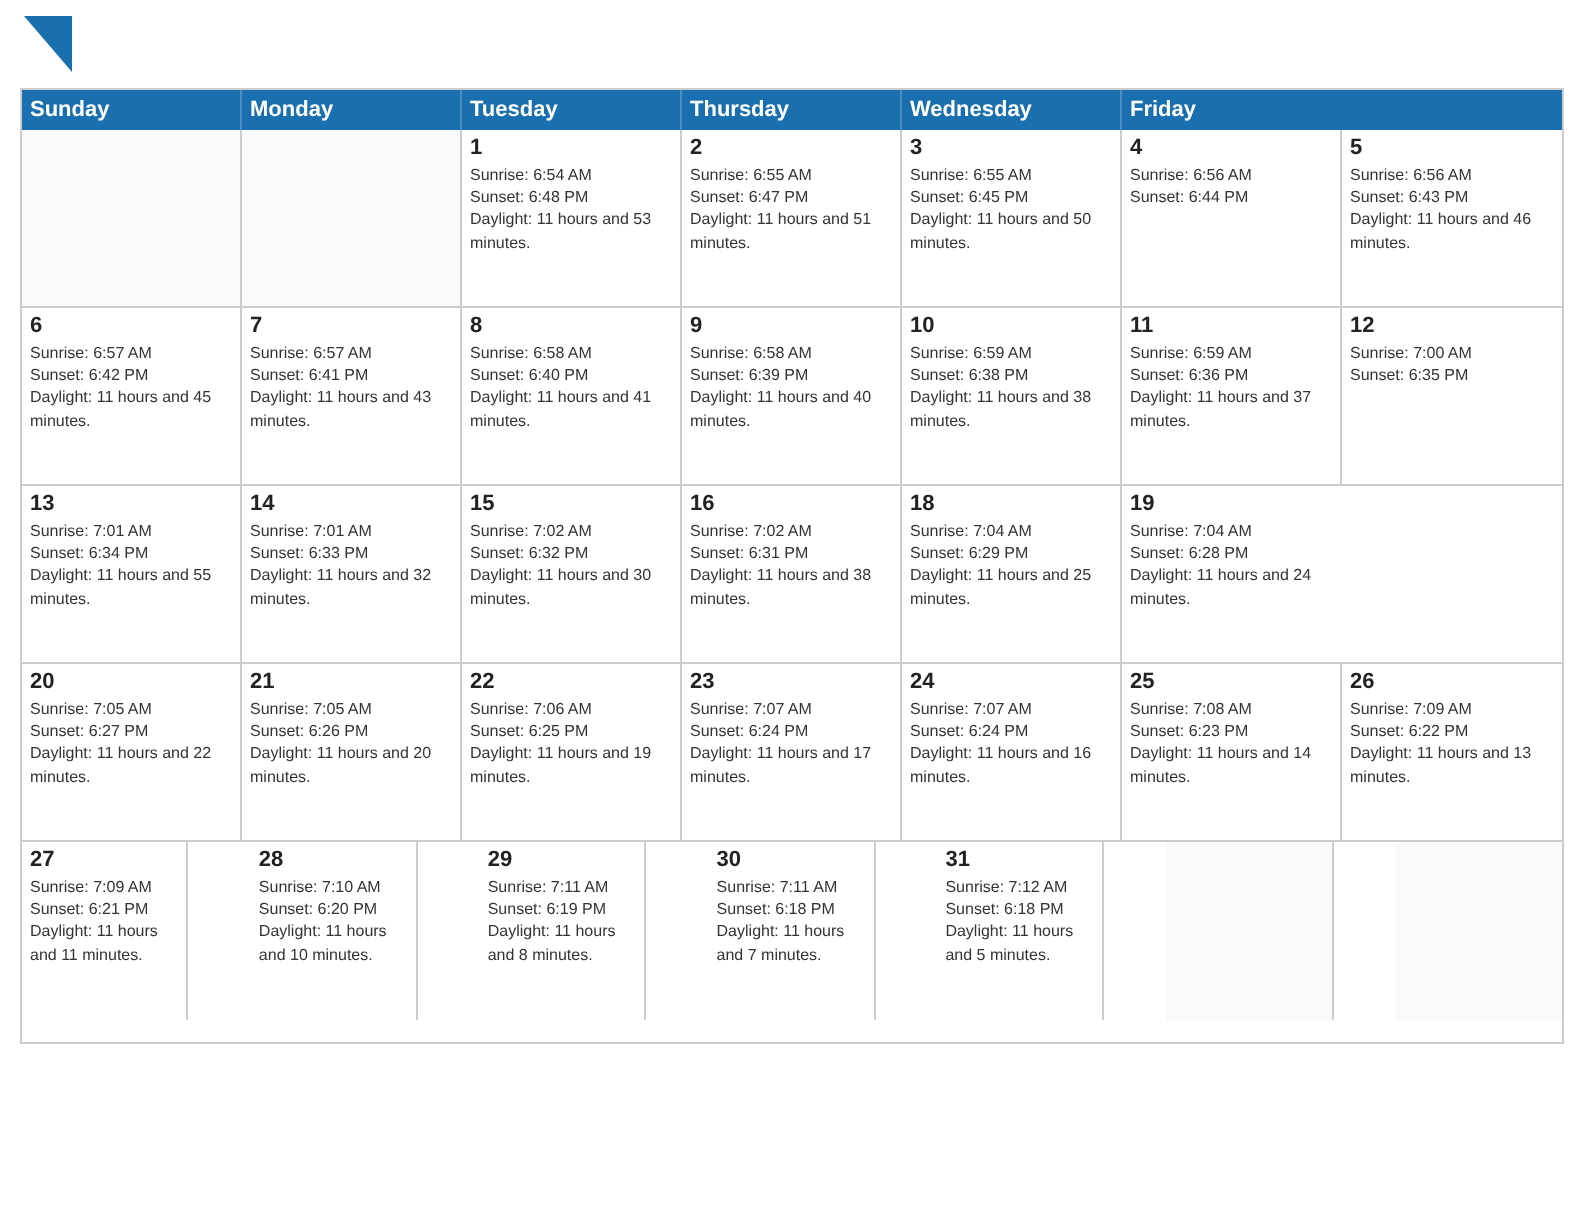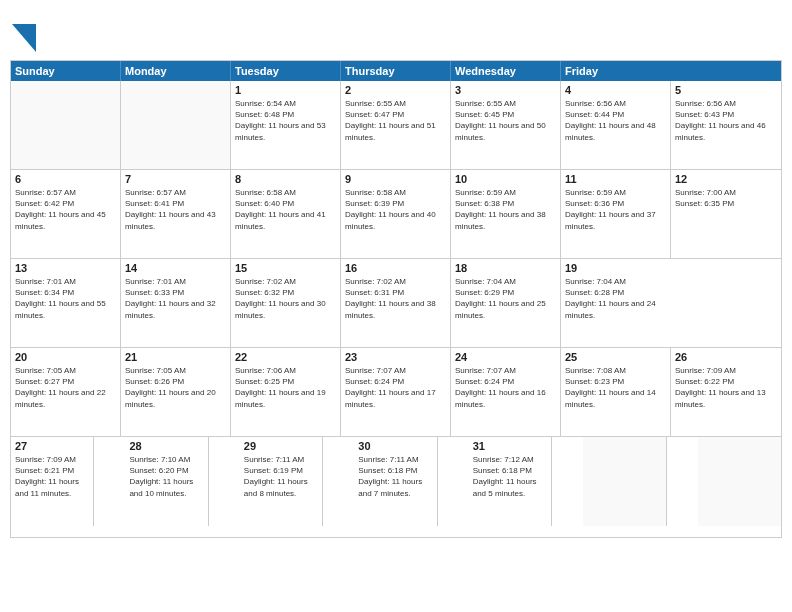--- a/index.html
+++ b/index.html
@@ -9,21 +9,20 @@
       font-family: Arial, sans-serif;
       background: #fff;
       overflow: hidden;
     }
     .page {
       width: 792px;
       height: 532px;
       padding: 10px;
       display: flex;
       flex-direction: column;
-      margin-top: 16px;
     }
     .header {
       display: flex;
       justify-content: space-between;
       align-items: flex-start;
       margin-bottom: 8px;
     }
     .logo {
       display: flex;
       align-items: center;
@@ -158,21 +157,20 @@
           <div class="cal-cell">
             <div class="day-num">3</div>
             <div class="cell-line">Sunrise: 6:55 AM</div>
             <div class="cell-line">Sunset: 6:45 PM</div>
             <div class="cell-line daylight">Daylight: 11 hours and 50 minutes.</div>
           </div>
           <div class="cal-cell">
             <div class="day-num">4</div>
             <div class="cell-line">Sunrise: 6:56 AM</div>
             <div class="cell-line">Sunset: 6:44 PM</div>
-            <div class="cell-line daylight">Daylight: 11 hours and 48 minutes.</div>
           </div>
           <div class="cal-cell">
             <div class="day-num">5</div>
             <div class="cell-line">Sunrise: 6:56 AM</div>
             <div class="cell-line">Sunset: 6:43 PM</div>
             <div class="cell-line daylight">Daylight: 11 hours and 46 minutes.</div>
           </div>
         </div>
         <div class="cal-row">
           <div class="cal-cell">

